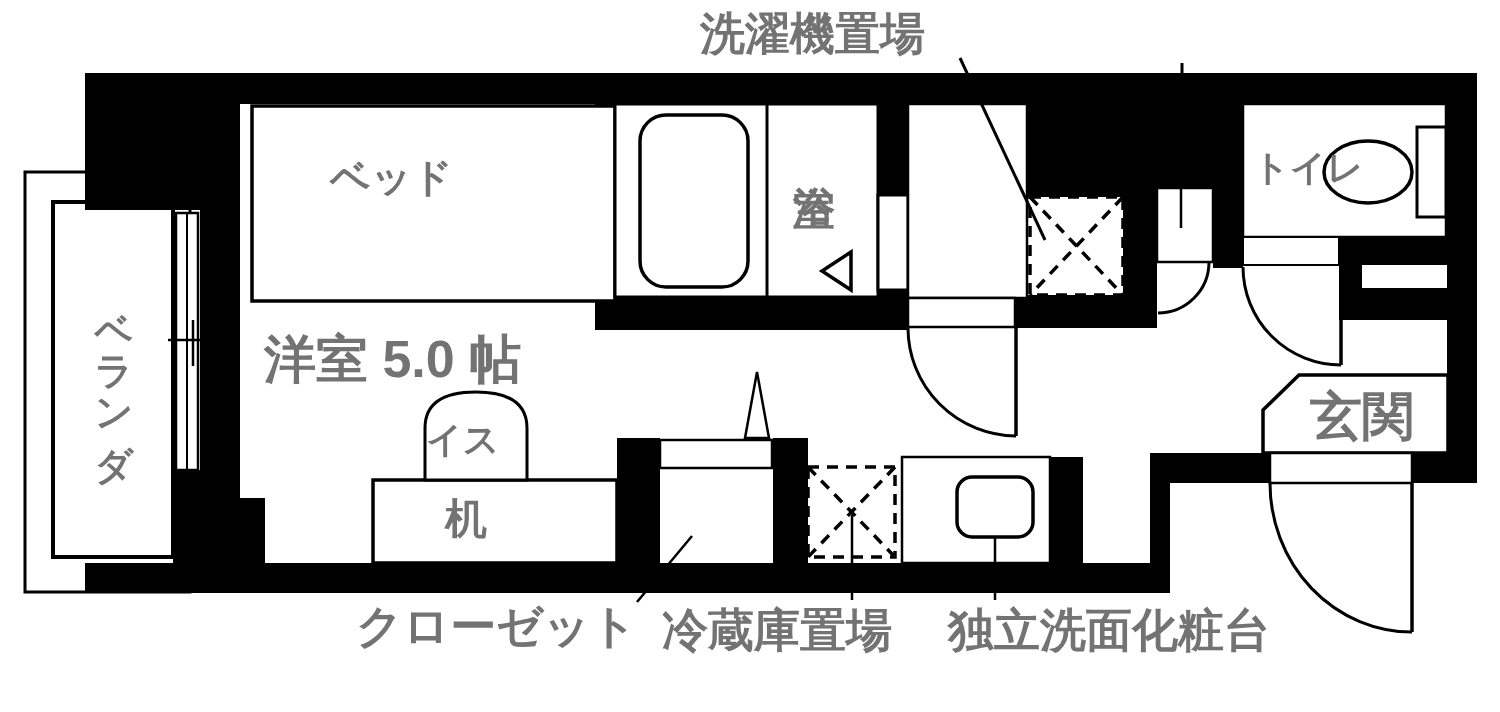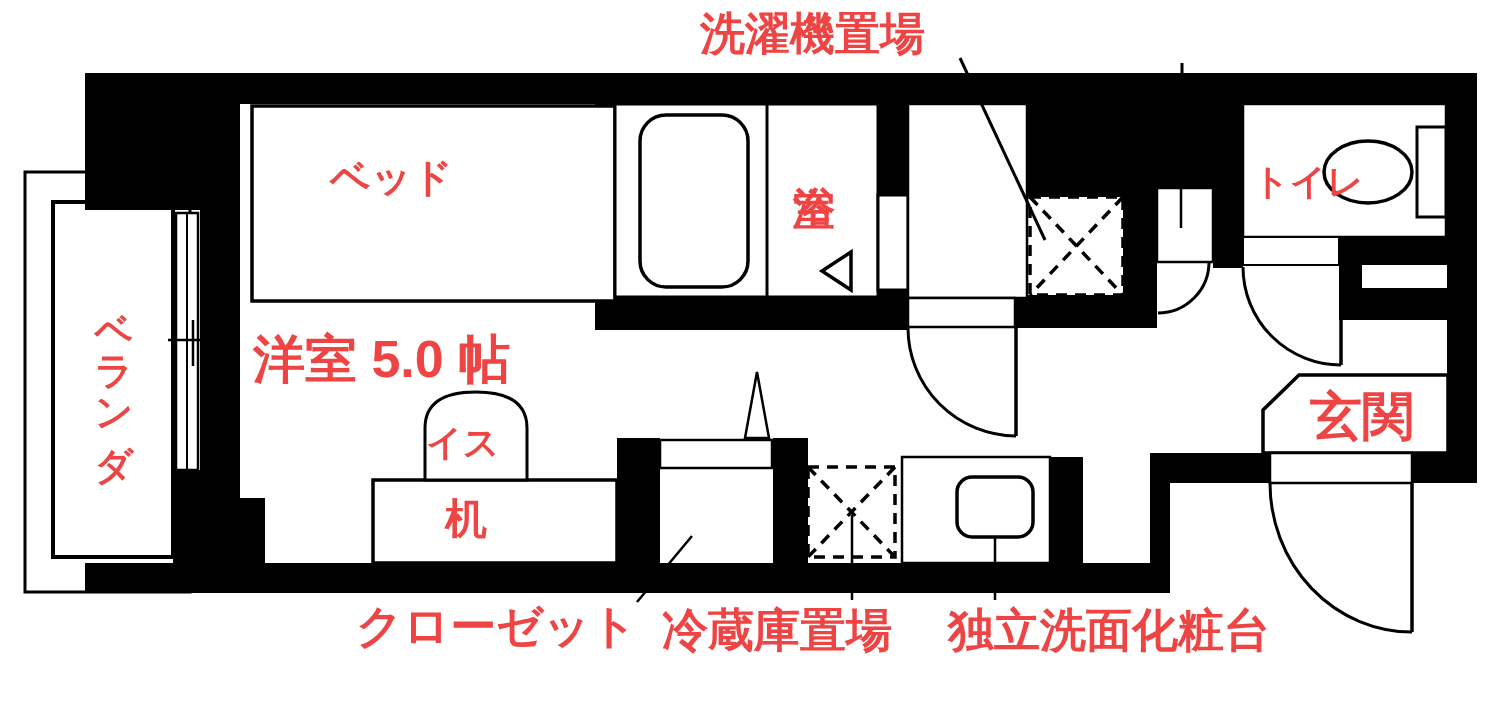--- a/index.html
+++ b/index.html
@@ -1,19 +1,19 @@
 <!DOCTYPE html>
 <html><head>
 <meta charset="utf-8">
 <style>
   html,body{margin:0;padding:0;background:#fff;}
   #stage{position:relative;width:1500px;height:712px;background:#fff;overflow:hidden;
          font-family:"Liberation Sans","DejaVu Sans",sans-serif;}
   #plan-svg{position:absolute;left:0;top:0;}
-  .lbl{position:absolute;color:#ef4444;font-weight:700;white-space:nowrap;line-height:1.05;}
+  .lbl{position:absolute;color:#737373;font-weight:700;white-space:nowrap;line-height:1.05;}
   .vert{writing-mode:vertical-rl;text-orientation:upright;}
   .ctr{text-align:left;}
 </style>
 </head>
 <body>
 
 <div id="stage">
 
 <svg id="plan-svg" width="1500" height="712" viewBox="0 0 1500 712">
 
@@ -111,25 +111,25 @@
   <g stroke="#000">
     <line x1="960" y1="58" x2="1045" y2="240" stroke-width="3"></line>
     <line x1="1182" y1="63" x2="1182" y2="78" stroke-width="3"></line>
     <line x1="637" y1="602" x2="692" y2="536" stroke-width="2.5"></line>
     <line x1="852" y1="515" x2="852" y2="600" stroke-width="2.5"></line>
     <line x1="995" y1="537" x2="995" y2="600" stroke-width="2.5"></line>
   </g>
 </svg>
 
 <div class="lbl" style="left:700px;top:10px;font-size:45px;">洗濯機置場</div>
-<div class="lbl ctr" style="left:253px;top:332px;width:355px;font-size:52px;">洋室 5.0 帖</div>
+<div class="lbl ctr" style="left:264px;top:332px;width:355px;font-size:52px;">洋室 5.0 帖</div>
 <div class="lbl ctr" style="left:330px;top:156px;width:206px;font-size:40px;">ベッド</div>
 <div class="lbl vert" style="left:792px;top:152px;font-size:42px;">浴室</div>
-<div class="lbl" style="left:1253px;top:163px;font-size:36px;">トイレ</div>
+<div class="lbl" style="left:1253px;top:149px;font-size:36px;">トイレ</div>
 <div class="lbl vert" style="left:93px;top:287px;font-size:38px;">ベランダ</div>
-<div class="lbl ctr" style="left:426px;top:424px;width:100px;font-size:36px;">イス</div>
+<div class="lbl ctr" style="left:426px;top:424px;width:100px;font-size:36px;font-family:Liberation Mono, monospace;">イス</div>
 <div class="lbl ctr" style="left:445px;top:497px;width:100px;font-size:42px;">机</div>
 <div class="lbl" style="left:1310px;top:389px;font-size:52px;">玄関</div>
 <div class="lbl" style="left:356px;top:602px;font-size:46px;">クローゼット</div>
 <div class="lbl" style="left:662px;top:606px;font-size:46px;">冷蔵庫置場</div>
 <div class="lbl" style="left:948px;top:606px;font-size:46px;">独立洗面化粧台</div>
 
 </div>
 
 </body></html>

